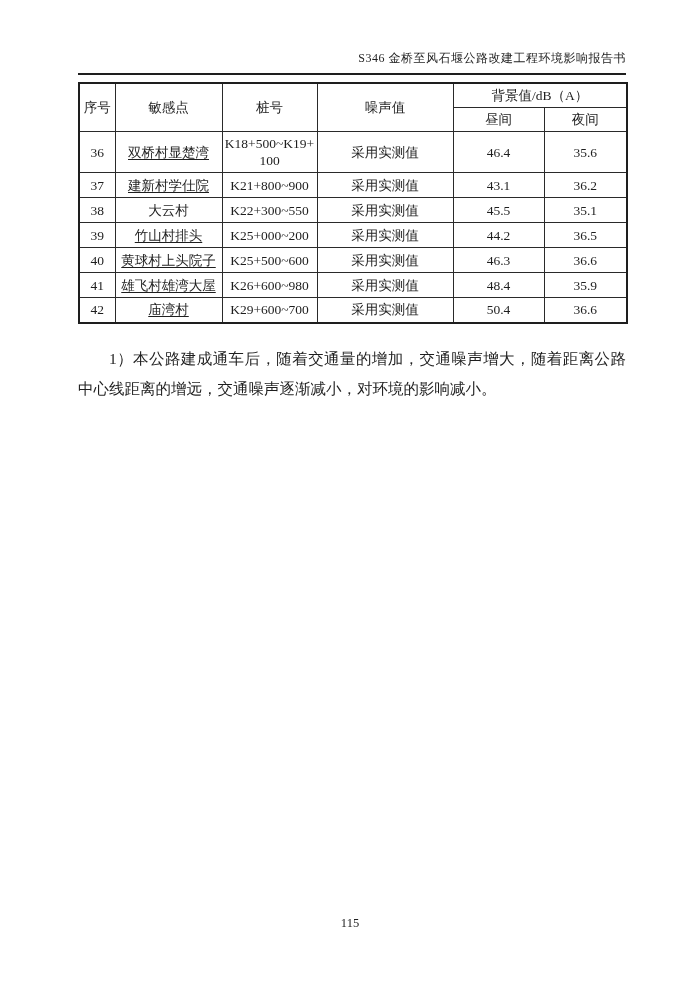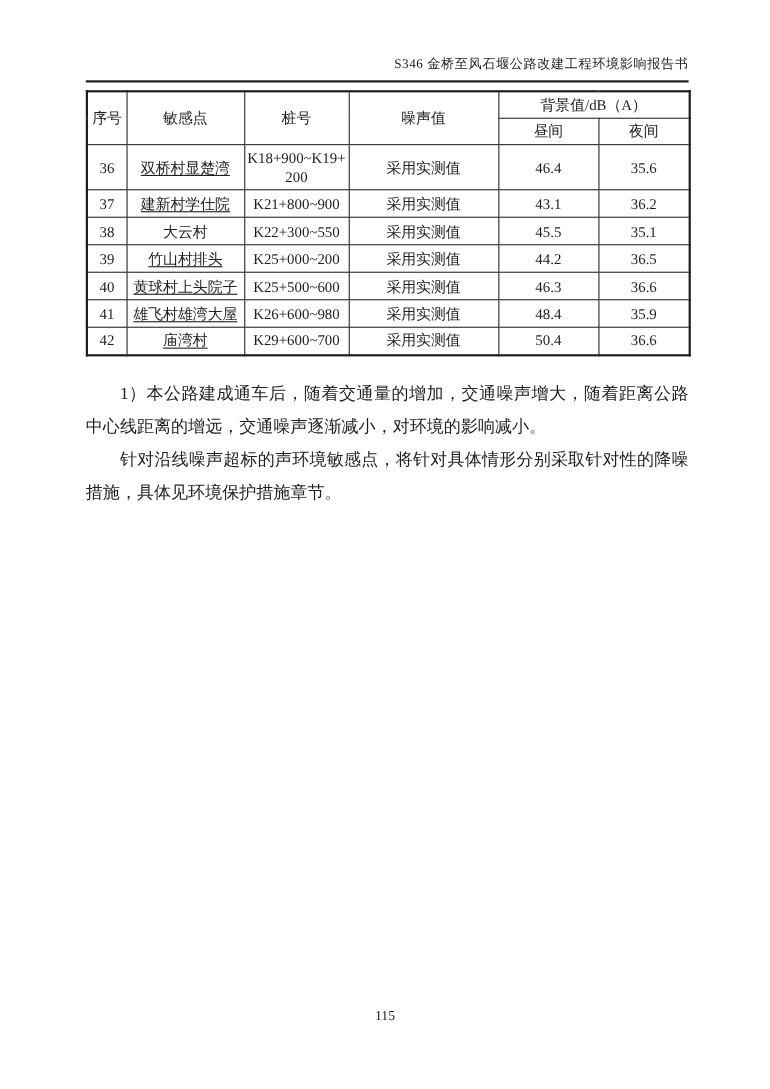--- a/index.html
+++ b/index.html
@@ -112,21 +112,21 @@
         </tr>
         <tr>
           <th>昼间</th>
           <th>夜间</th>
         </tr>
       </thead>
       <tbody>
         <tr>
           <td>36</td>
           <td><span class="u">双桥村显楚湾</span></td>
-          <td class="cell-stake">K18+900~K19+200</td>
+          <td class="cell-stake">K18+500~K19+100</td>
           <td>采用实测值</td>
           <td>46.4</td>
           <td>35.6</td>
         </tr>
         <tr>
           <td>37</td>
           <td><span class="u">建新村学仕院</span></td>
           <td class="cell-stake">K21+800~900</td>
           <td>采用实测值</td>
           <td>43.1</td>
@@ -170,21 +170,20 @@
           <td class="cell-stake">K29+600~700</td>
           <td>采用实测值</td>
           <td>50.4</td>
           <td>36.6</td>
         </tr>
       </tbody>
     </table>
 
     <div class="body-text">
       <p>1）本公路建成通车后，随着交通量的增加，交通噪声增大，随着距离公路中心线距离的增远，交通噪声逐渐减小，对环境的影响减小。</p>
-      <p>针对沿线噪声超标的声环境敏感点，将针对具体情形分别采取针对性的降噪措施，具体见环境保护措施章节。</p>
     </div>
 
   </div>
 
   <div class="page-footer">
     <span>115</span>
   </div>
 </div>
 
 </body></html>

